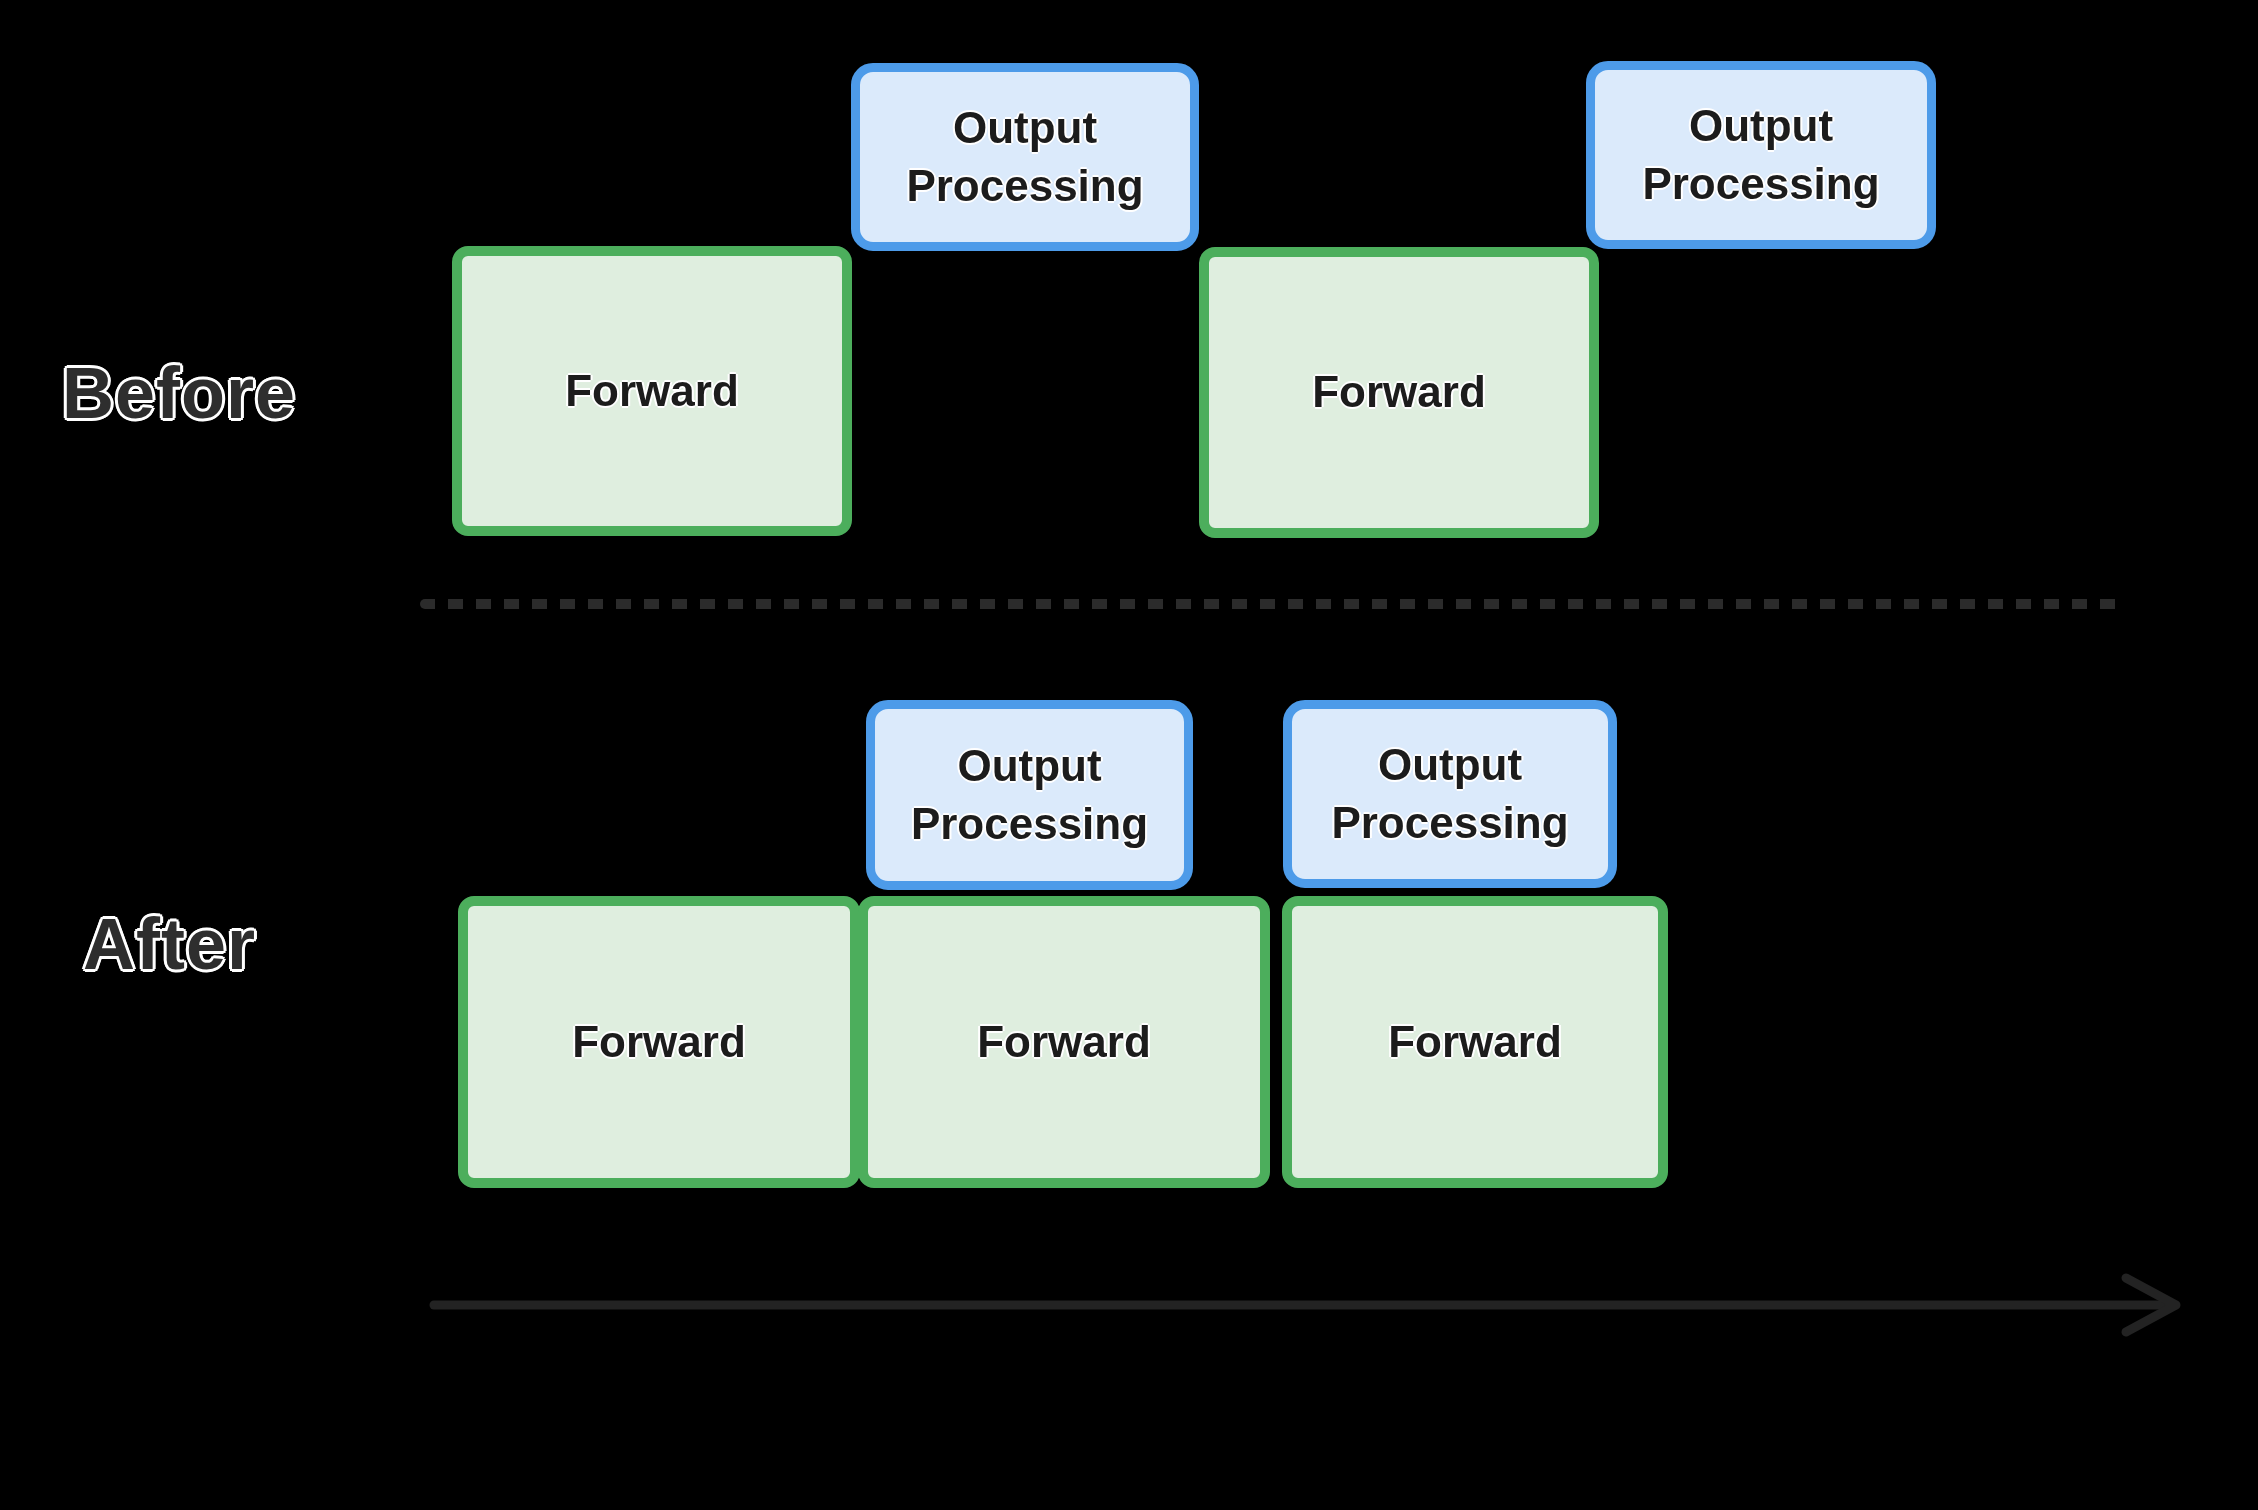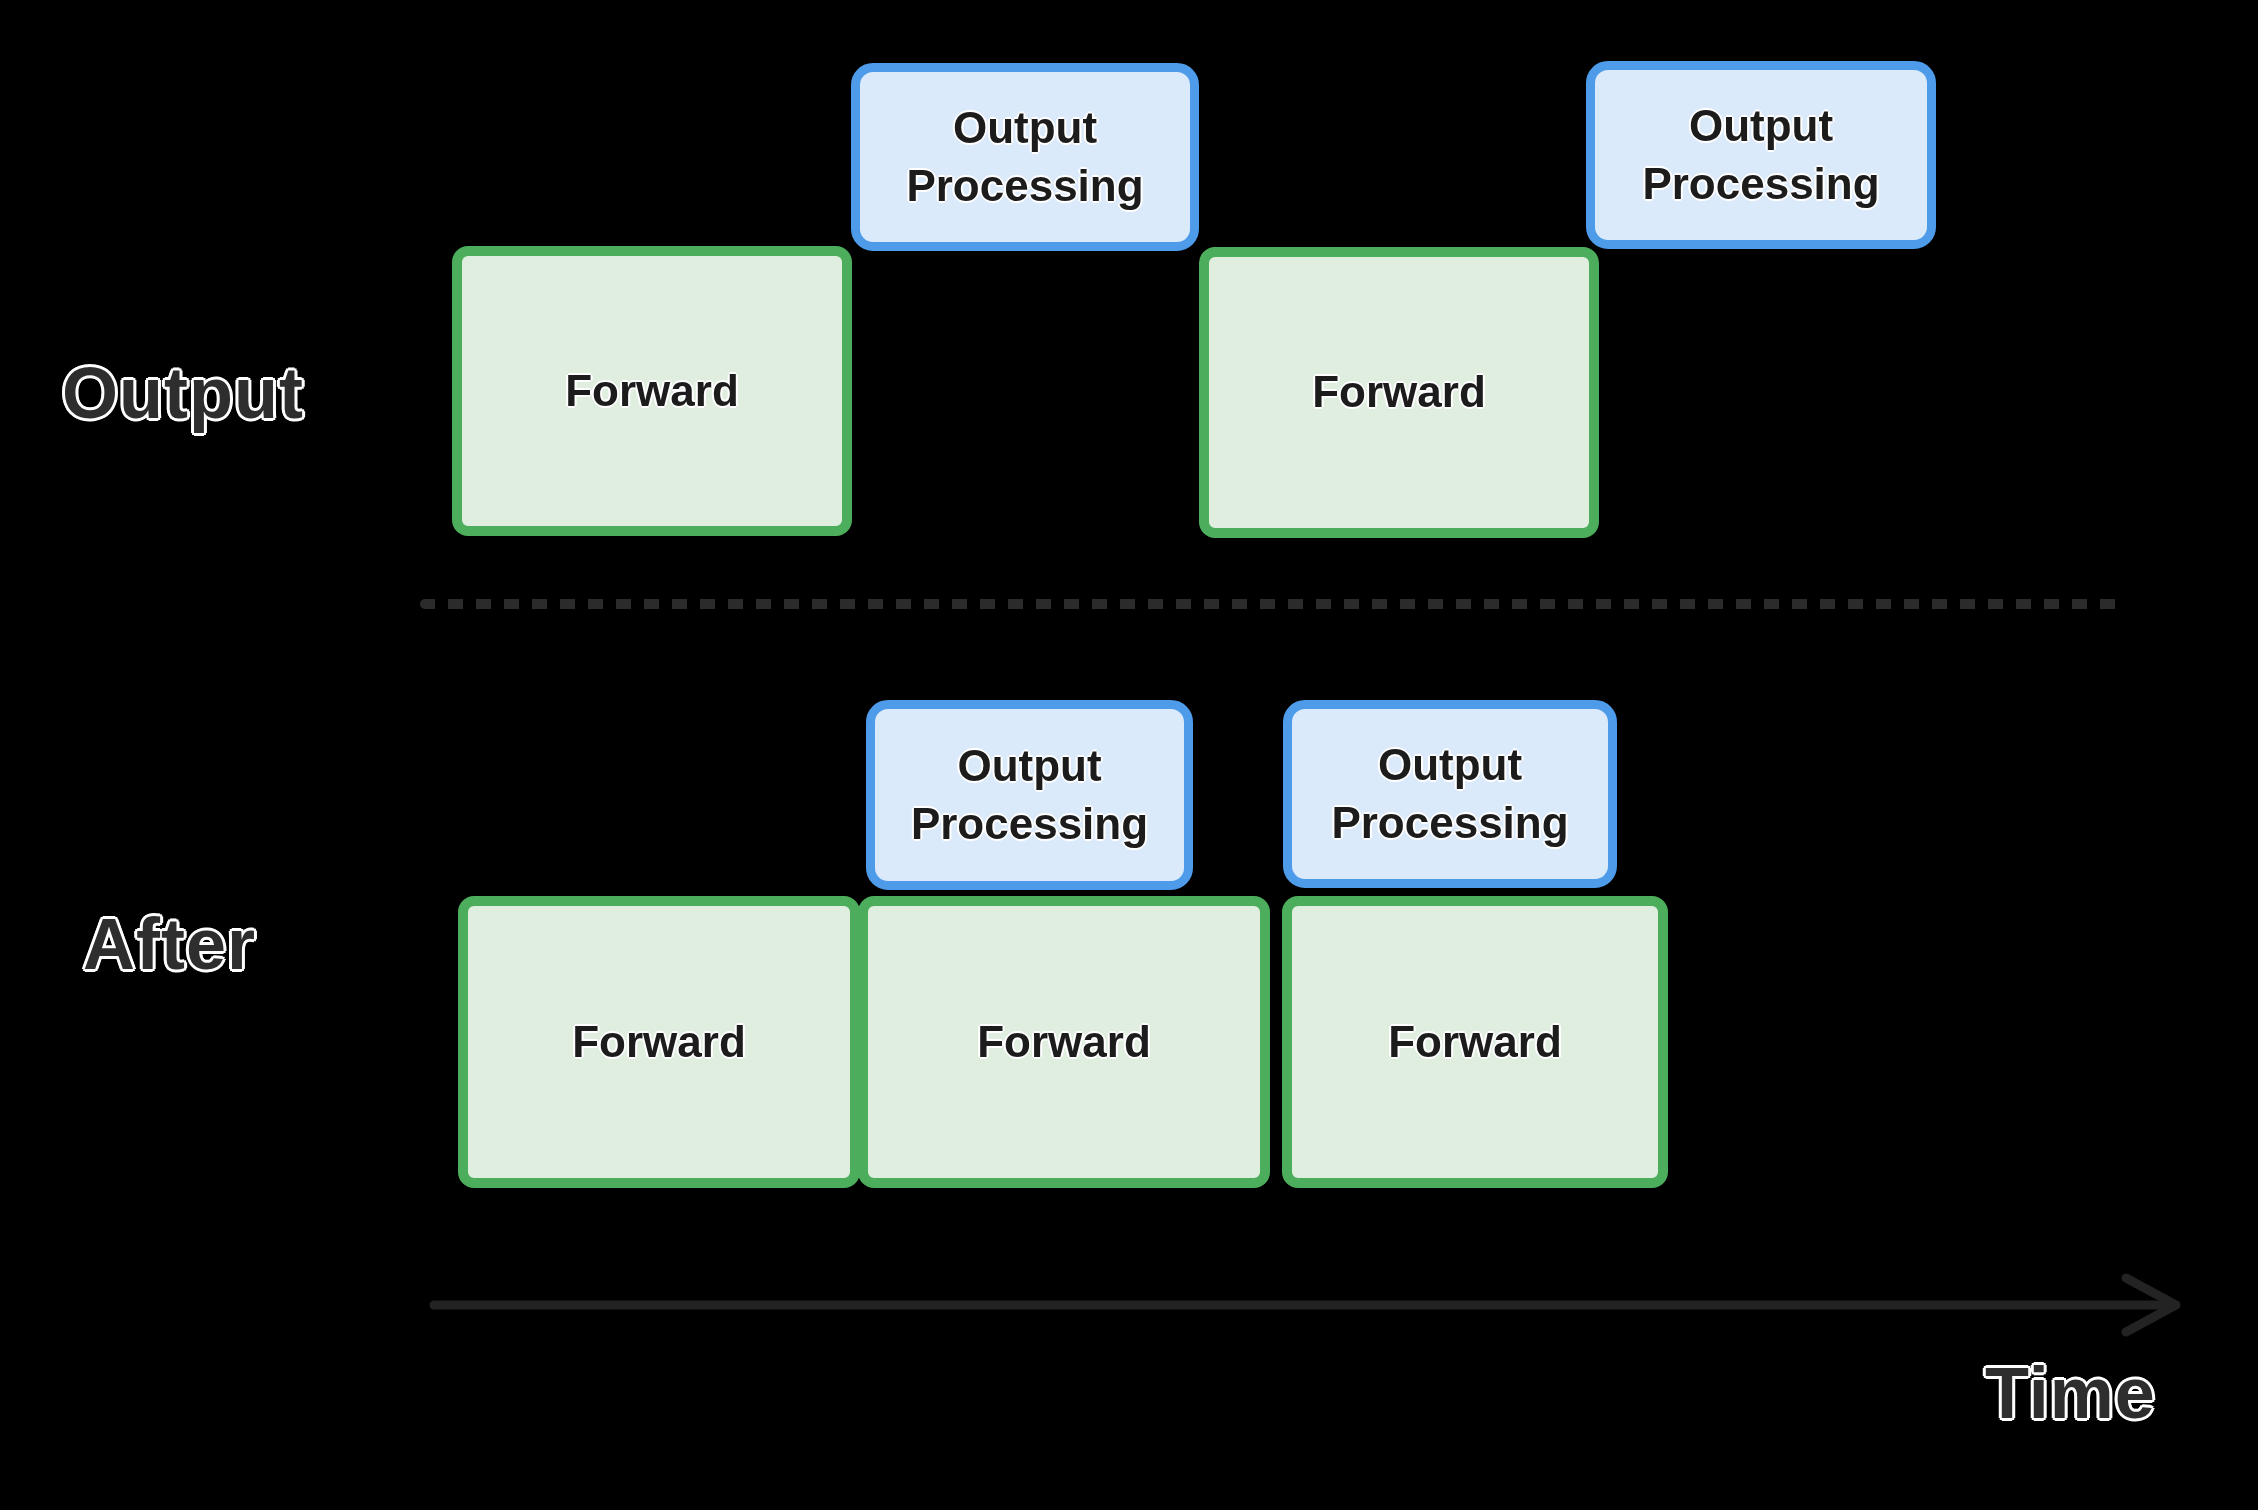--- a/index.html
+++ b/index.html
@@ -84,21 +84,21 @@
     stroke-width: 9;
     stroke-linecap: round;
     stroke-linejoin: round;
   }
 </style>
 </head>
 <body>
 
 <div class="canvas">
 
-  <div class="outline-label" style="left:62px; top:352px;">Output</div>
+  <div class="outline-label" style="left:62px; top:352px;">Before</div>
 
   <div class="box forward" style="left:452px; top:246px; width:400px; height:290px;">
     <span class="box-label">Forward</span>
   </div>
 
   <div class="box forward" style="left:1199px; top:247px; width:400px; height:291px;">
     <span class="box-label">Forward</span>
   </div>
 
   <div class="box output" style="left:851px; top:63px; width:348px; height:188px;">
@@ -131,15 +131,14 @@
 
   <div class="box output" style="left:1283px; top:700px; width:334px; height:188px;">
     <span class="box-label">Output Processing</span>
   </div>
 
   <svg class="time-arrow" width="1790" height="76" viewBox="0 0 1790 76" aria-hidden="true">
     <line x1="14" y1="39" x2="1752" y2="39"></line>
     <polyline points="1706,12 1756,39 1706,66"></polyline>
   </svg>
 
-  <div class="outline-label" style="left:1985px; top:1352px;">Time</div>
 
 </div>
 
 </body></html>

